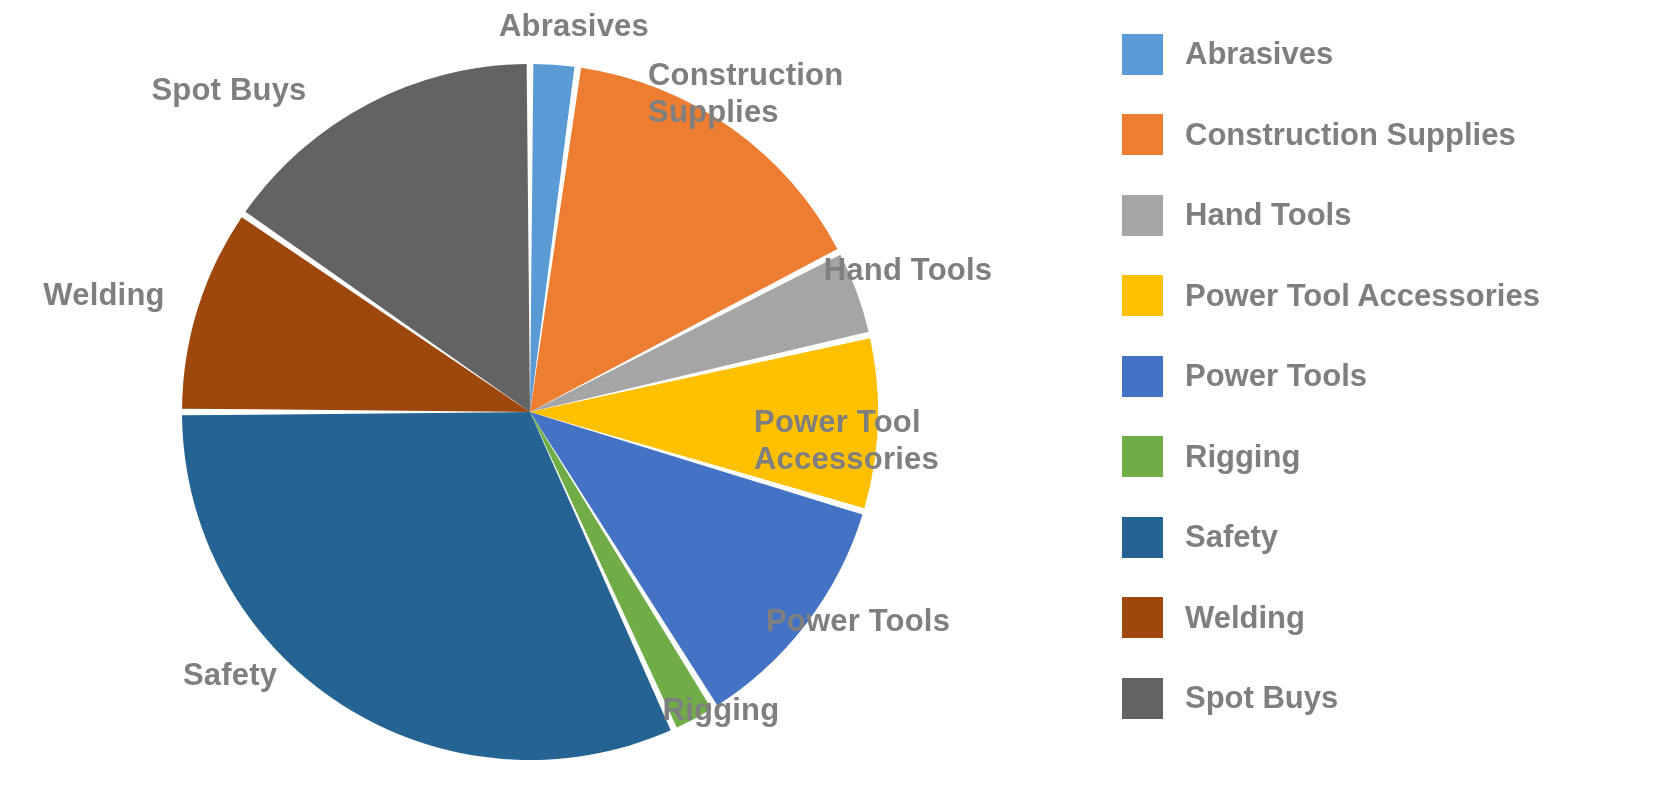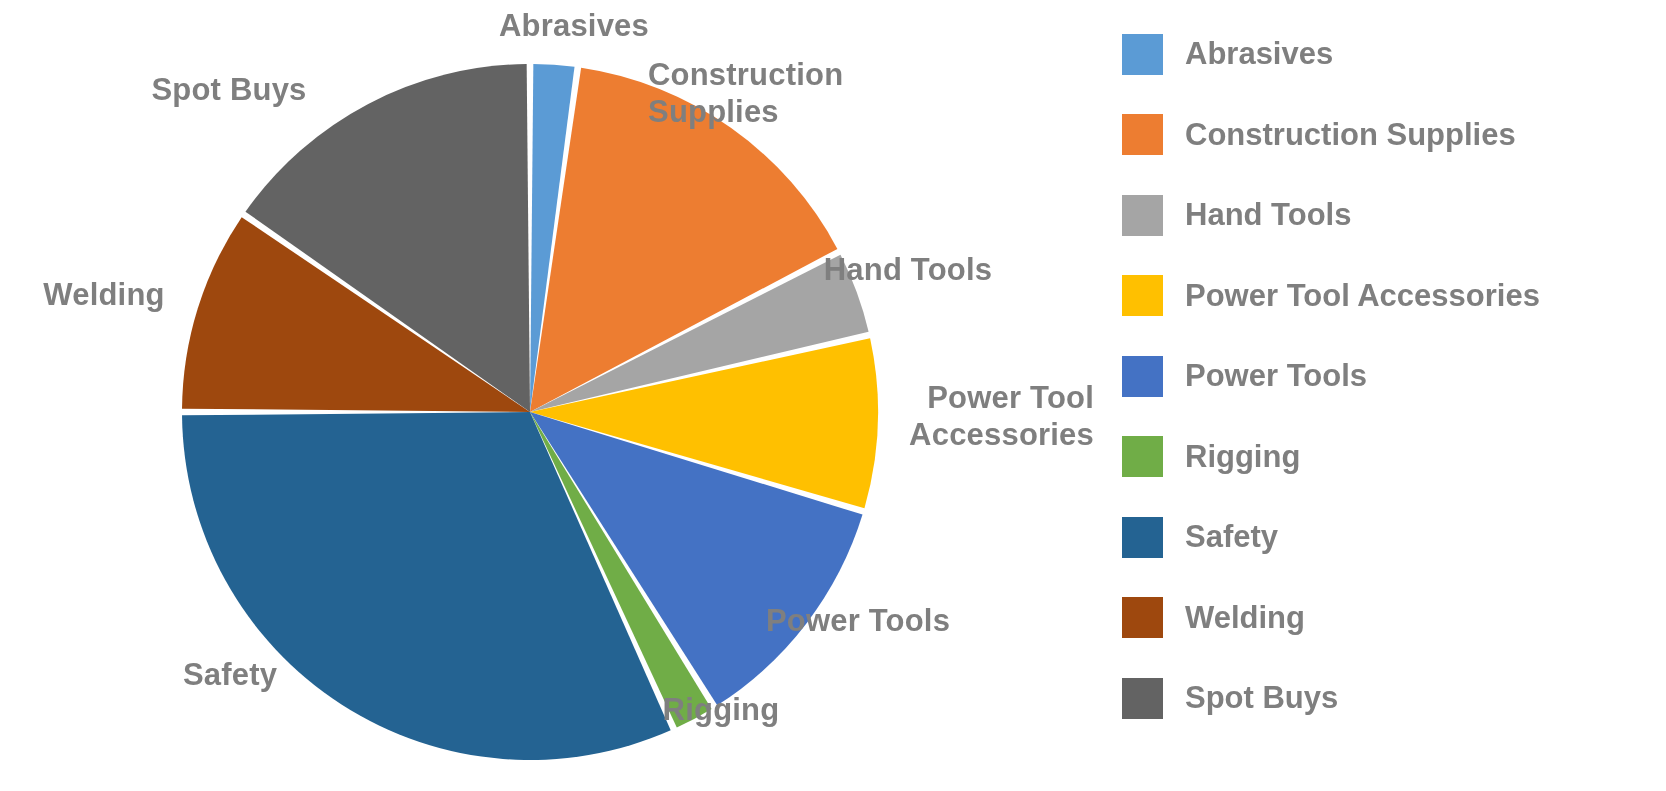--- a/index.html
+++ b/index.html
@@ -83,21 +83,21 @@
         <path d="M 530.00 412.00 L 711.57 708.88 A 348 348 0 0 1 676.80 727.52 Z" fill="#70ad47" stroke="none"></path>
         <path d="M 530.00 412.00 L 670.71 730.28 A 348 348 0 0 1 182.02 415.34 Z" fill="#246392" stroke="none"></path>
         <path d="M 530.00 412.00 L 182.02 408.66 A 348 348 0 0 1 241.66 217.15 Z" fill="#9e480e" stroke="none"></path>
         <path d="M 530.00 412.00 L 245.46 211.65 A 348 348 0 0 1 526.66 64.02 Z" fill="#636363" stroke="none"></path>
       </svg>
     <div id="pie-labels">
         <div class="slice-label" style="left: 404px; top: 8px; width: 340px; text-align: center;">Abrasives</div>
         <div class="slice-label" style="left: 648px; top: 57px; width: 340px; text-align: left;">Construction
 Supplies</div>
         <div class="slice-label" style="left: 738px; top: 252px; width: 340px; text-align: center;">Hand Tools</div>
-        <div class="slice-label" style="left: 754px; top: 380px; width: 340px; text-align: right;">Power Tool
+        <div class="slice-label" style="left: 754px; top: 404px; width: 340px; text-align: left;">Power Tool
 Accessories</div>
         <div class="slice-label" style="left: 688px; top: 603px; width: 340px; text-align: center;">Power Tools</div>
         <div class="slice-label" style="left: 551px; top: 692px; width: 340px; text-align: center;">Rigging</div>
         <div class="slice-label" style="left: 60px; top: 657px; width: 340px; text-align: center;">Safety</div>
         <div class="slice-label" style="left: -66px; top: 277px; width: 340px; text-align: center;">Welding</div>
         <div class="slice-label" style="left: 59px; top: 72px; width: 340px; text-align: center;">Spot Buys</div>
       </div>
   </div>
 
   <div class="legend" id="legend">

